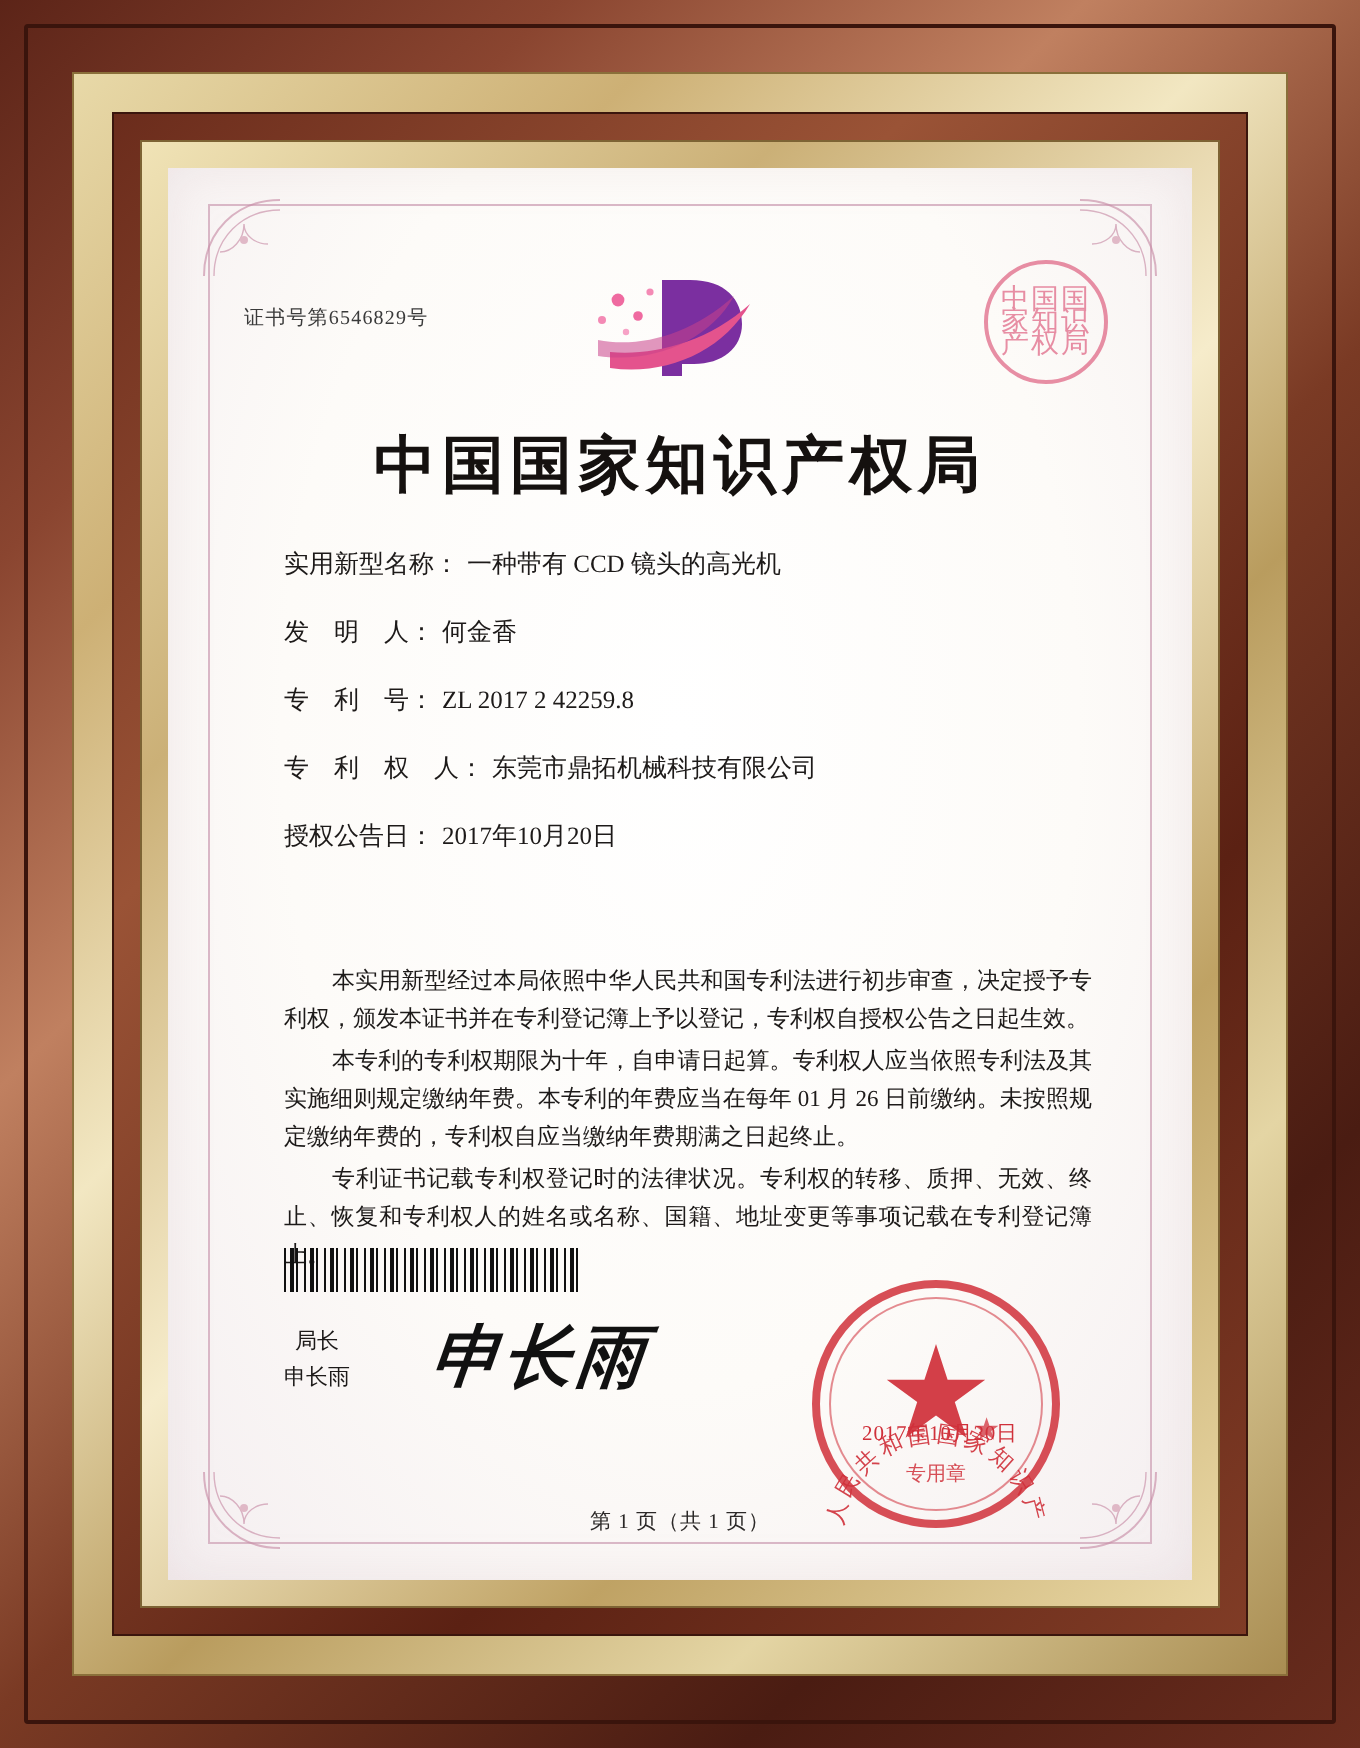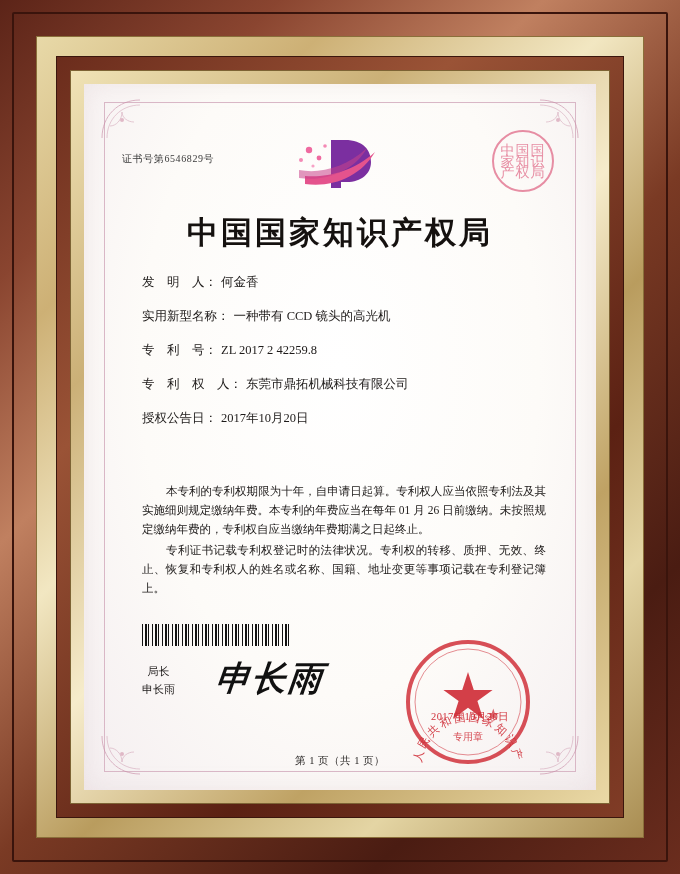--- a/index.html
+++ b/index.html
@@ -303,42 +303,43 @@
   </div>
 
   <div class="seal-top">
     <div class="seal-txt">中国国家知识产权局</div>
   </div>
 
   <div class="main-title">中国国家知识产权局</div>
 
   <div class="fields">
     <div class="field-row">
+      <span class="field-label">实用新型名称：</span>
+      <span class="field-value">一种带有 CCD 镜头的高光机</span>
+    </div>
+    <div class="field-row">
       <span class="field-label">发　明　人：</span>
       <span class="field-value">何金香</span>
     </div>
     <div class="field-row">
-      <span class="field-label">实用新型名称：</span>
-      <span class="field-value">一种带有 CCD 镜头的高光机</span>
-    </div>
-    <div class="field-row">
       <span class="field-label">专　利　号：</span>
       <span class="field-value">ZL 2017 2 42259.8</span>
     </div>
     <div class="field-row">
       <span class="field-label">专　利　权　人：</span>
       <span class="field-value">东莞市鼎拓机械科技有限公司</span>
     </div>
     <div class="field-row">
       <span class="field-label">授权公告日：</span>
       <span class="field-value">2017年10月20日</span>
     </div>
   </div>
 
   <div class="body-text">
+    <p>本实用新型经过本局依照中华人民共和国专利法进行初步审查，决定授予专利权，颁发本证书并在专利登记簿上予以登记，专利权自授权公告之日起生效。</p>
     <p>本专利的专利权期限为十年，自申请日起算。专利权人应当依照专利法及其实施细则规定缴纳年费。本专利的年费应当在每年 01 月 26 日前缴纳。未按照规定缴纳年费的，专利权自应当缴纳年费期满之日起终止。</p>
     <p>专利证书记载专利权登记时的法律状况。专利权的转移、质押、无效、终止、恢复和专利权人的姓名或名称、国籍、地址变更等事项记载在专利登记簿上。</p>
   </div>
 
   <div class="barcode"></div>
 
   <div class="sig-block">
     <div>局长</div>
     <div>申长雨</div>
   </div>

